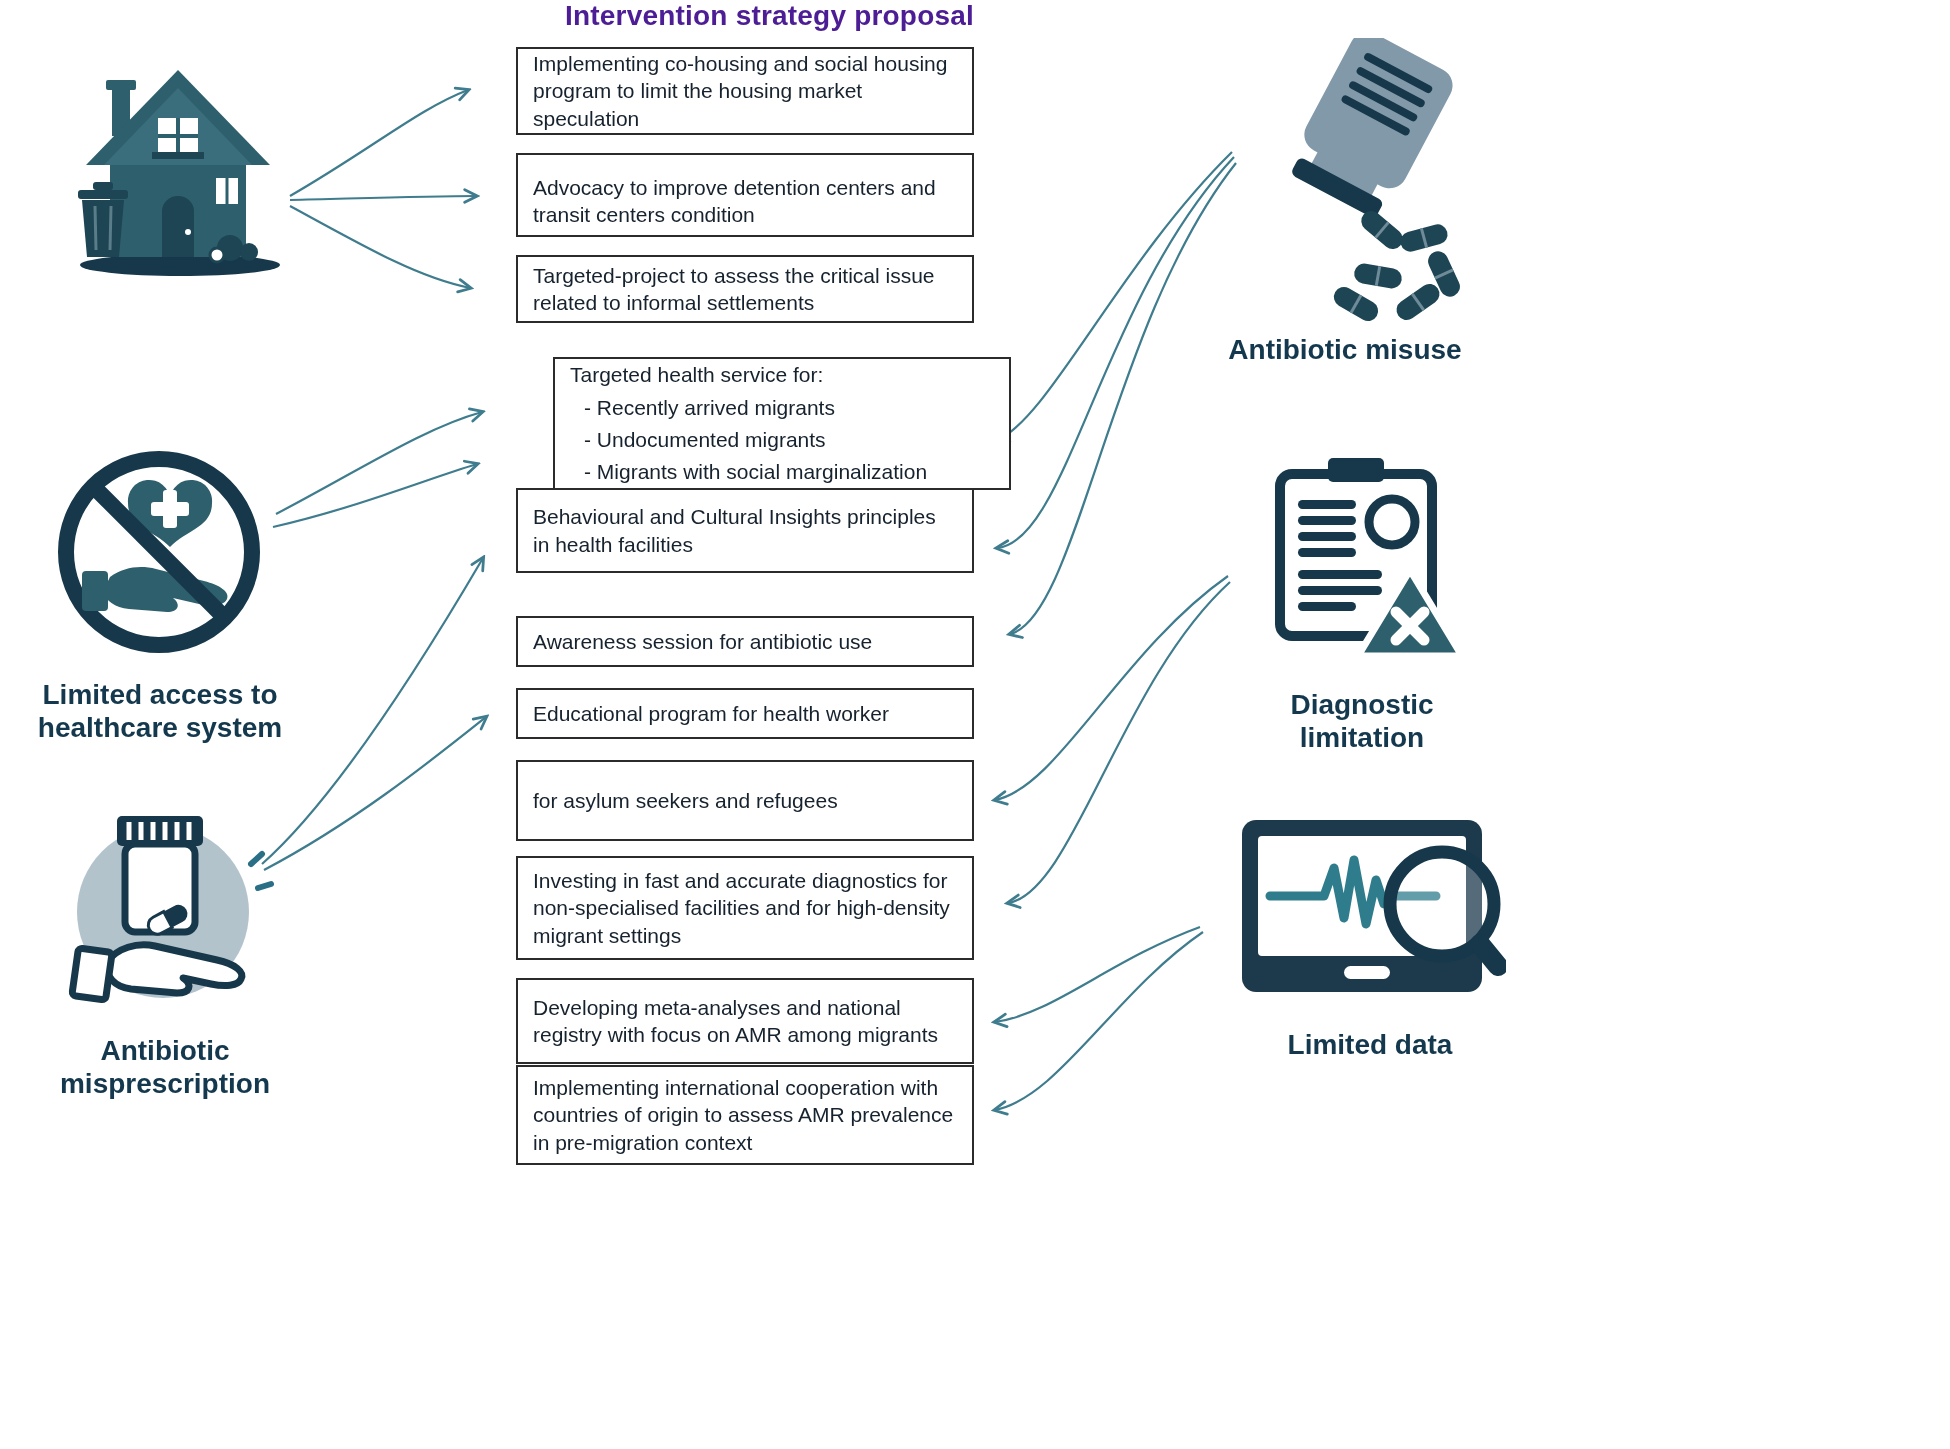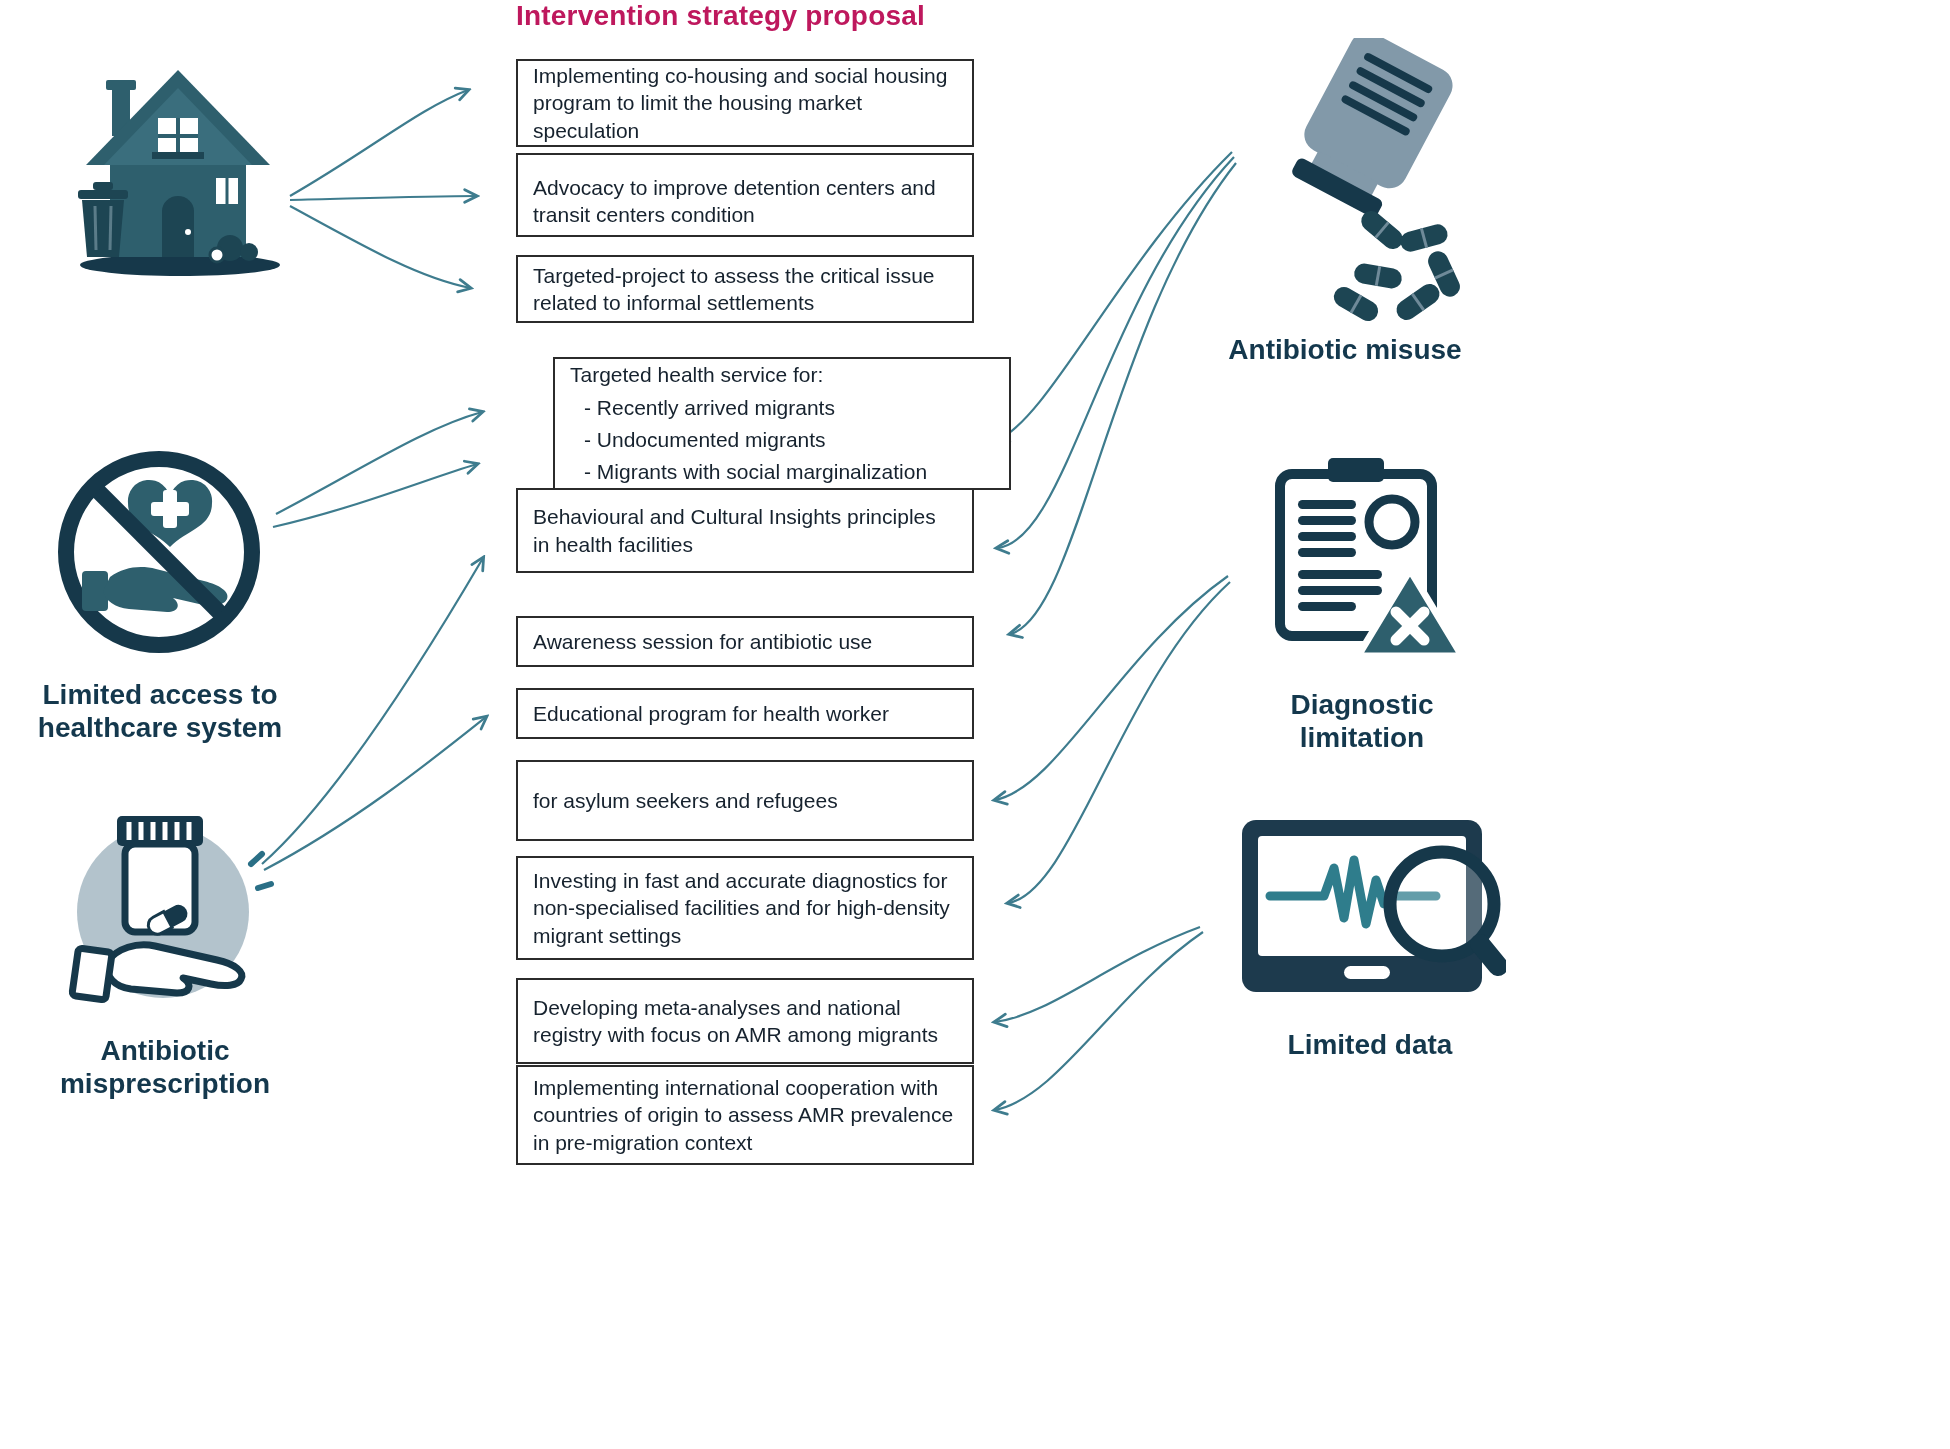--- a/index.html
+++ b/index.html
@@ -1,21 +1,21 @@
 <!DOCTYPE html>
 <html><head>
 <meta charset="utf-8">
 <style>
   html,body{margin:0;padding:0;background:#ffffff;}
   body{font-family:"Liberation Sans",sans-serif;}
   .canvas{position:relative;width:1950px;height:1449px;background:#fff;overflow:hidden;}
   .arrows{position:absolute;left:0;top:0;width:1950px;height:1449px;pointer-events:none;}
   .arrow{fill:none;stroke:#3e7c8e;stroke-width:2.2px;}
-  .title{position:absolute;left:516px;top:0;width:458px;text-align:left;
-         font-size:28px;font-weight:bold;color:#be185d;letter-spacing:.2px;}
+  .title{position:absolute;left:516px;top:0;width:458px;text-align:right;
+         font-size:28px;font-weight:bold;color:#4c1d95;letter-spacing:.2px;}
   .ibox{position:absolute;left:516px;width:458px;border:2px solid #2b2b2b;background:#fff;
         box-sizing:border-box;display:flex;flex-direction:column;justify-content:center;
         padding:4px 15px;font-size:21px;color:#16222e;line-height:1.3;}
   .iline{margin:2.5px 0;}
   .iline.indent{padding-left:14px;}
   .cause-label{position:absolute;text-align:center;font-weight:bold;font-size:28px;
                color:#14384d;white-space:pre-line;line-height:1.18;}
   .icon{position:absolute;}
   .icon svg{width:100%;height:100%;display:block;}
 </style>
@@ -44,21 +44,21 @@
         <path d="M1228,576 C1120,652 1058,788 995,800" class="arrow" marker-end="url(#ah)"></path>
         <path d="M1230,582 C1120,682 1073,893 1008,903" class="arrow" marker-end="url(#ah)"></path>
         <path d="M1200,927 C1110,960 1053,1014 995,1022" class="arrow" marker-end="url(#ah)"></path>
         <path d="M1203,932 C1115,992 1058,1098 995,1110" class="arrow" marker-end="url(#ah)"></path>
       </g>
   </svg>
 
   <div class="title">Intervention strategy proposal</div>
 
   <div id="interventions-column">
-      <div class="ibox" style="top: 47px; height: 88px; margin-top: 12px;">
+      <div class="ibox" style="top: 47px; height: 88px;">
         <div class="iline">Implementing co-housing and social housing program to limit the housing market speculation</div>
       </div>
       <div class="ibox" style="top: 153px; height: 84px; justify-content: flex-end;">
         <div class="iline">Advocacy to improve detention centers and transit centers condition</div>
       </div>
       <div class="ibox" style="top: 255px; height: 68px;">
         <div class="iline">Targeted-project to assess the critical issue related to informal settlements</div>
       </div>
       <div class="ibox" style="top: 357px; height: 133px; margin-left: 37px;">
         <div class="iline">Targeted health service for:</div>

